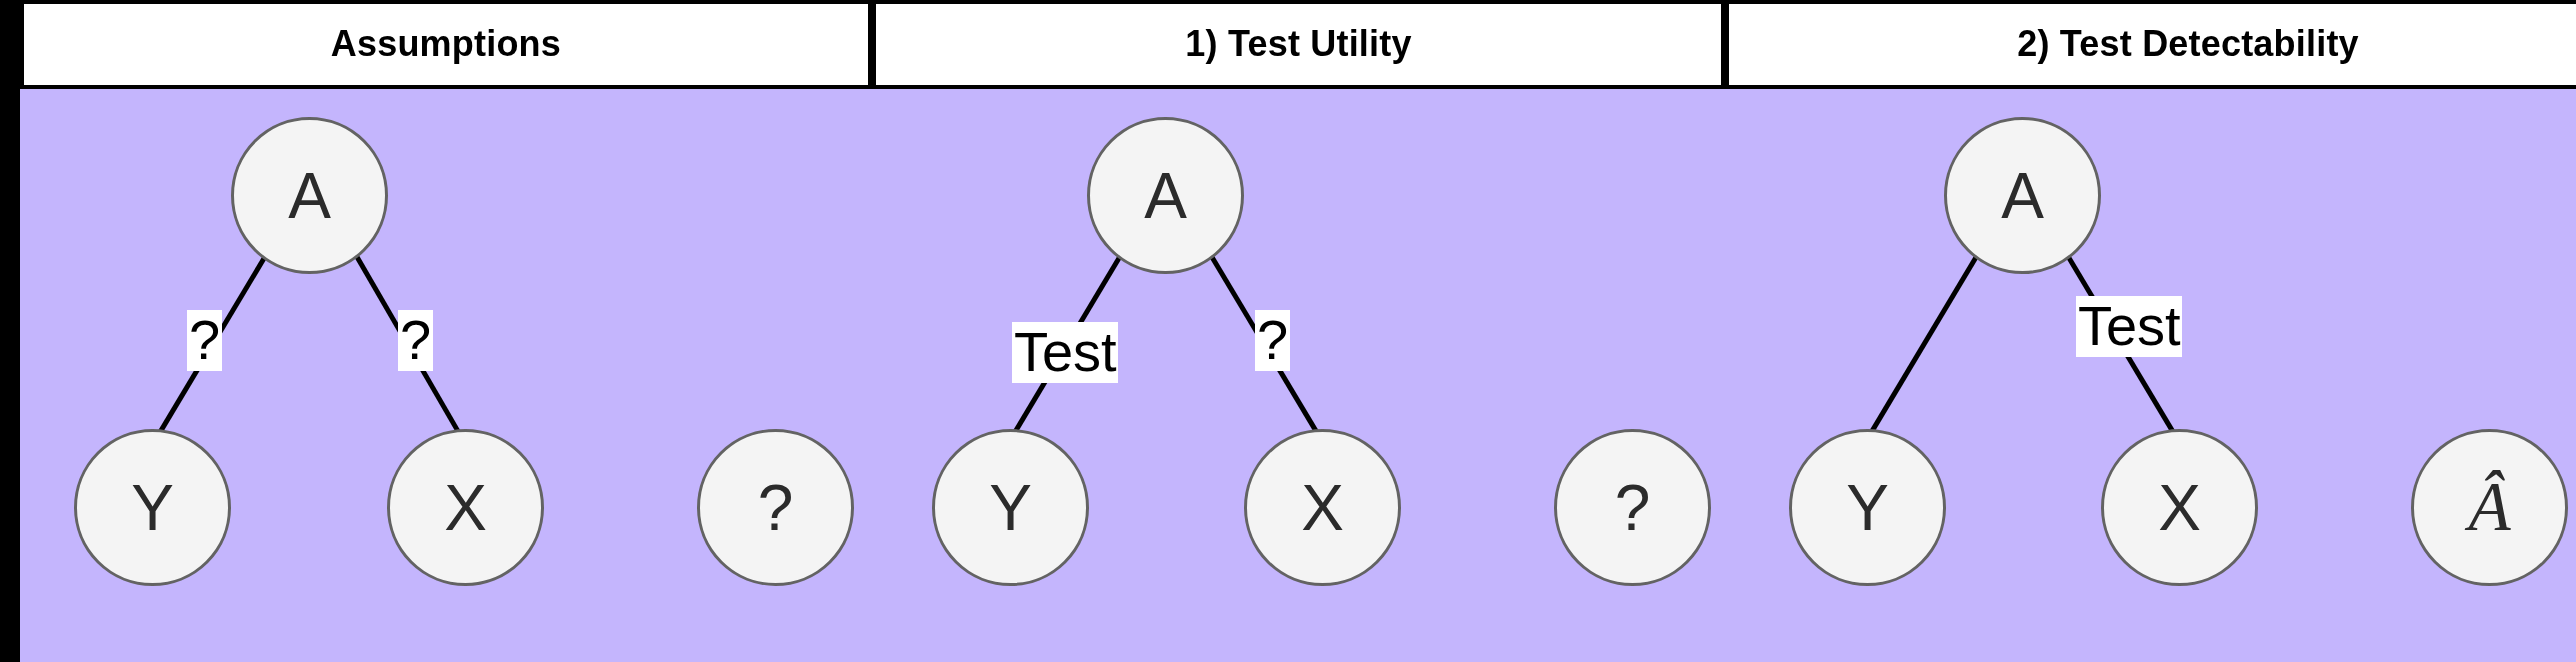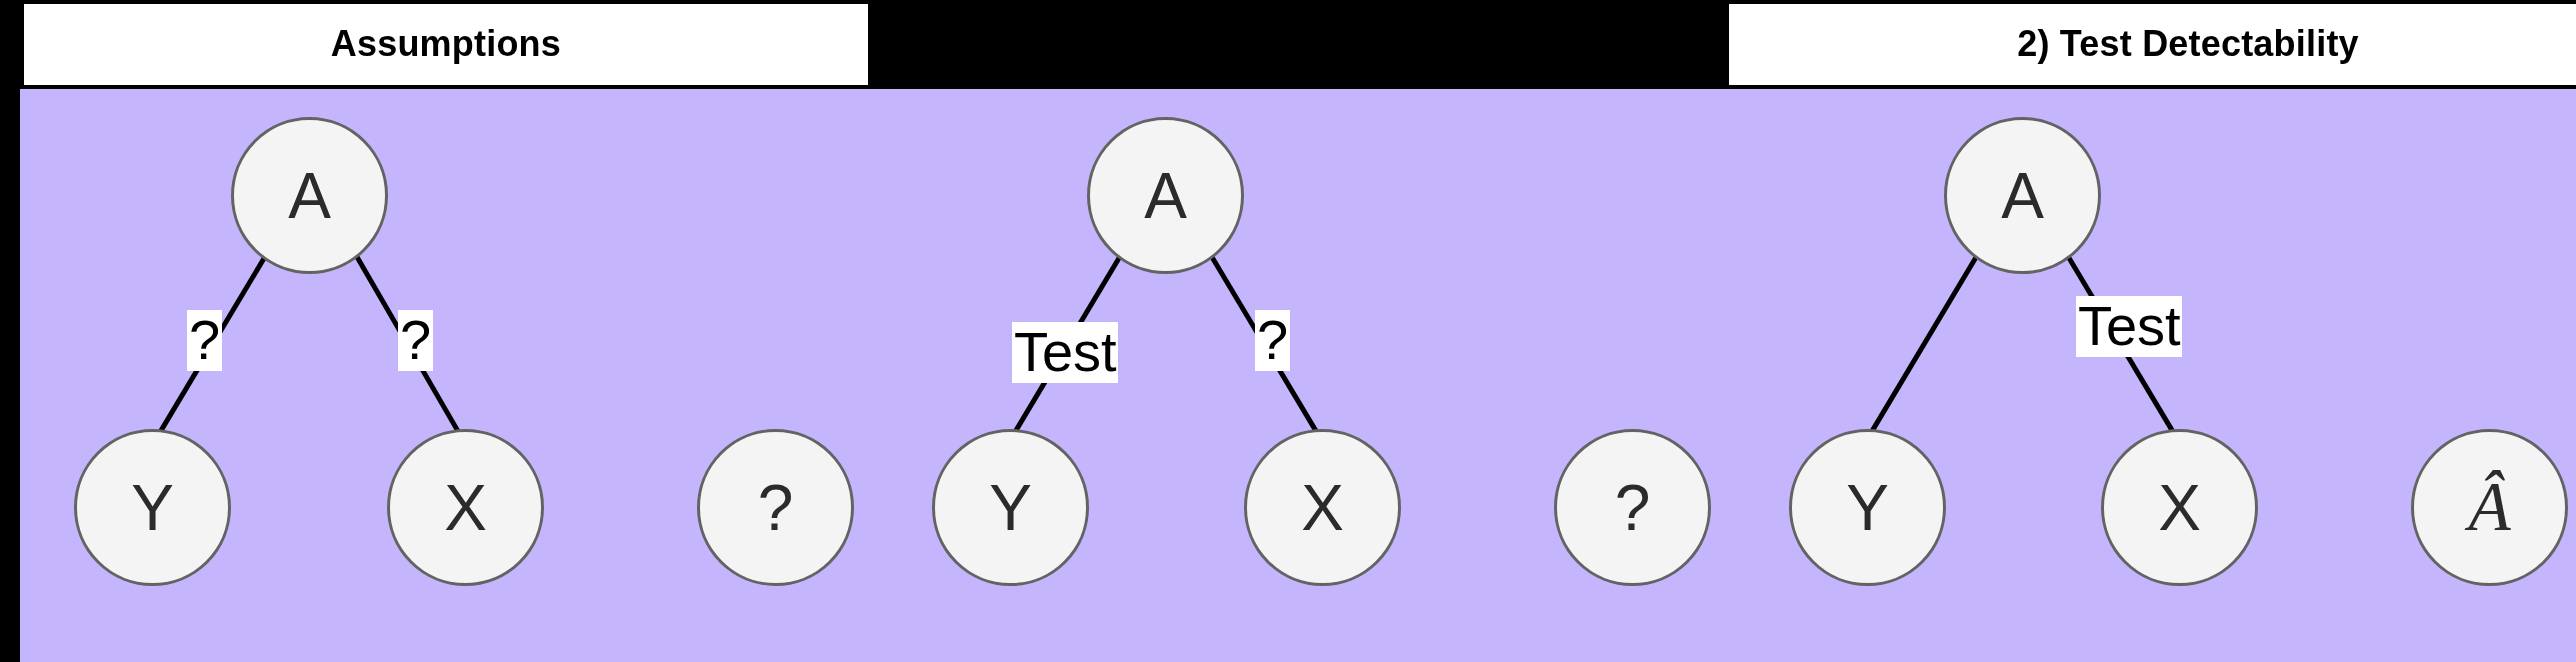--- a/index.html
+++ b/index.html
@@ -103,20 +103,23 @@
 </style>
 </head>
 <body>
 
 <div id="figure">
 
   <div class="header-band">
     <div class="header-cell" style="left:3.9px; width:844px;">
       <span class="header-title">Assumptions</span>
     </div>
+    <div class="header-cell" style="left:856px; width:845px;">
+      <span class="header-title">1) Test Utility</span>
+    </div>
     <div class="header-cell" style="left:1709px; width:918px;">
       <span class="header-title">2) Test Detectability</span>
     </div>
   </div>
 
   <svg class="edge-layer" viewBox="0 0 2660 684" width="2576" height="662" style="transform-origin: 0px 0px; transform: scale(1.70513, 1.70513);">
 
     <line x1="148" y1="155" x2="84" y2="262"></line>
     <line x1="203" y1="155" x2="265" y2="262"></line>
 

